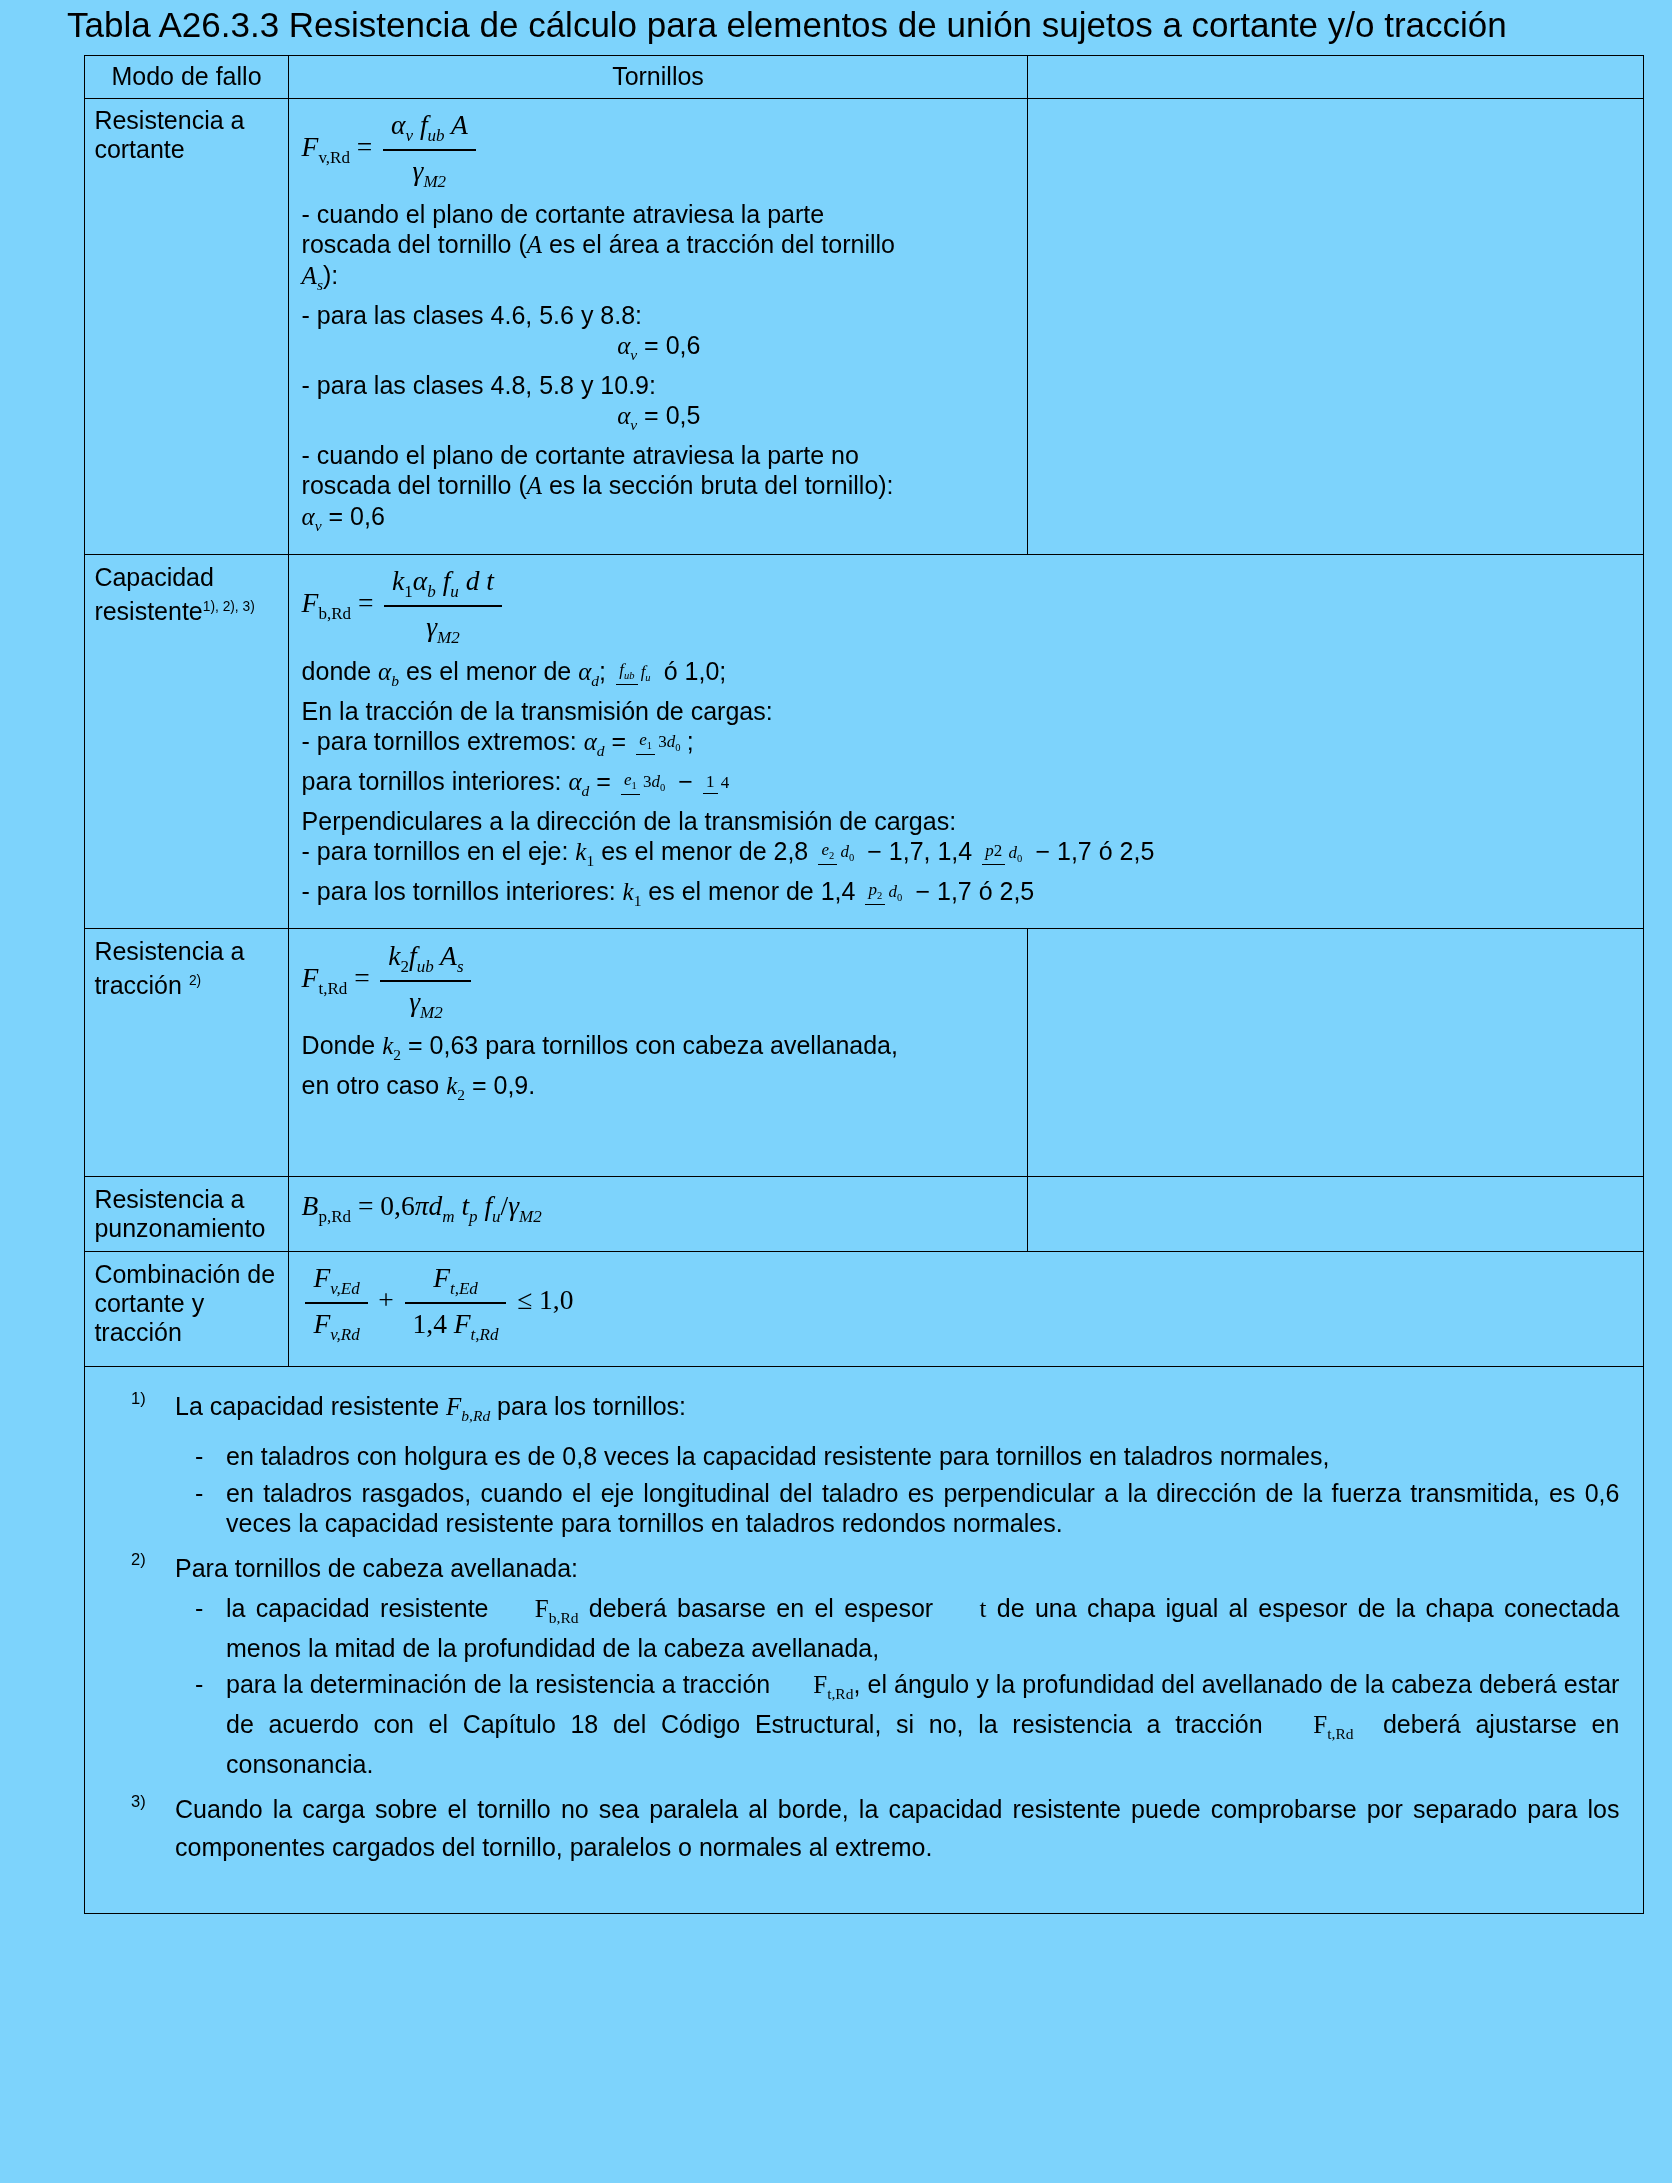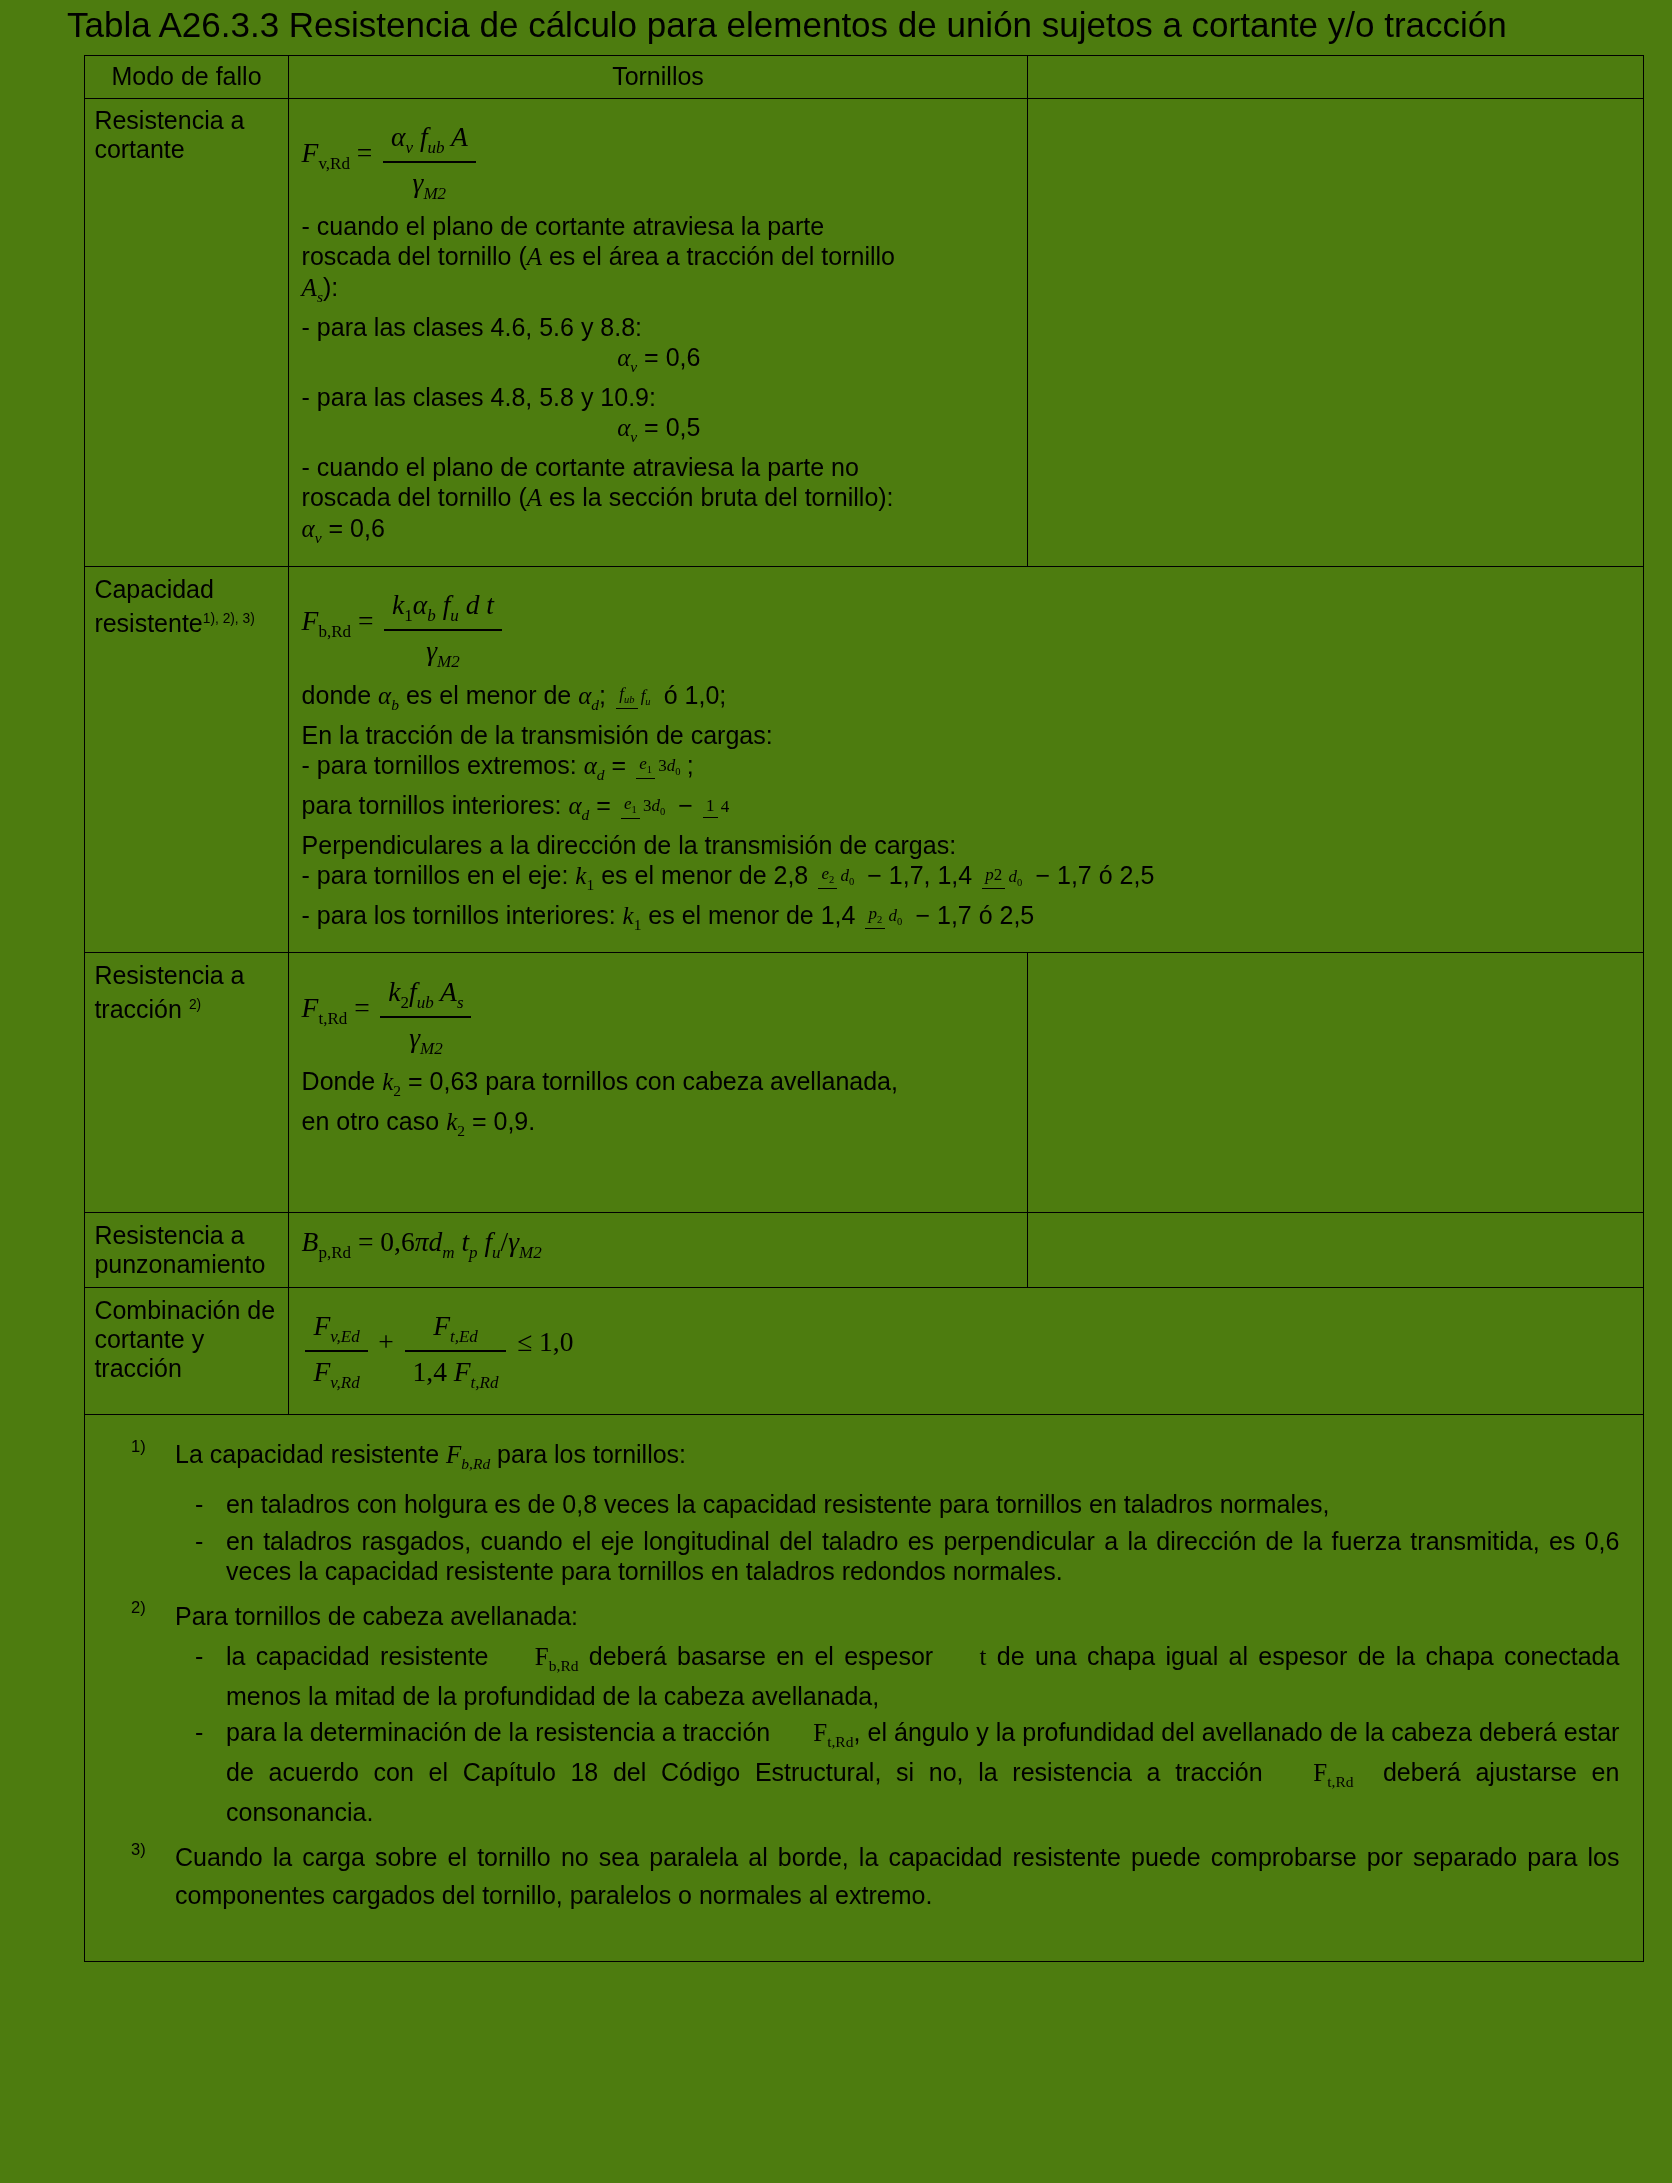--- a/index.html
+++ b/index.html
@@ -1,21 +1,21 @@
 <!DOCTYPE html>
 <html style="font-size:12.6px"><head>
 <meta charset="utf-8">
 <style>
   * { box-sizing: border-box; margin: 0; padding: 0; }
   html, body { background: #ffffff; }
   .page {
     position: relative;
     width: 1672px;
     height: 2183px;
-    background: #4d7c0f;
+    background: #7dd3fc;
     color: #000000;
     font-family: "Liberation Sans", "DejaVu Sans", sans-serif;
     font-size: 25px;
   }
   .title {
     position: absolute;
     left: 67px;
     top: 4.7px;
     font-size: 35px;
     white-space: nowrap;
@@ -50,21 +50,21 @@
   }
   .formula.plain { padding: 9.4px 0 7.9px 0; }
   sub { font-size: 0.62em; }
   .frac {
     display: inline-flex;
     flex-direction: column;
     vertical-align: middle;
     text-align: center;
     margin: 0 3.9px;
   }
-  .frac .fn { display: block; padding: 0.8px 7.9px 3.9px; border-bottom: 2.4px solid #000; margin-top: 12px; }
+  .frac .fn { display: block; padding: 0.8px 7.9px 3.9px; border-bottom: 2.4px solid #000; }
   .frac .fd { display: block; padding: 3.9px 7.9px 0.8px; }
   .ifrac {
     display: inline-flex;
     flex-direction: row;
     vertical-align: middle;
     text-align: center;
     font-family: "Liberation Serif", "DejaVu Serif", serif;
     font-size: 0.68em;
     line-height: 1.1;
     margin: 0 3.1px;

